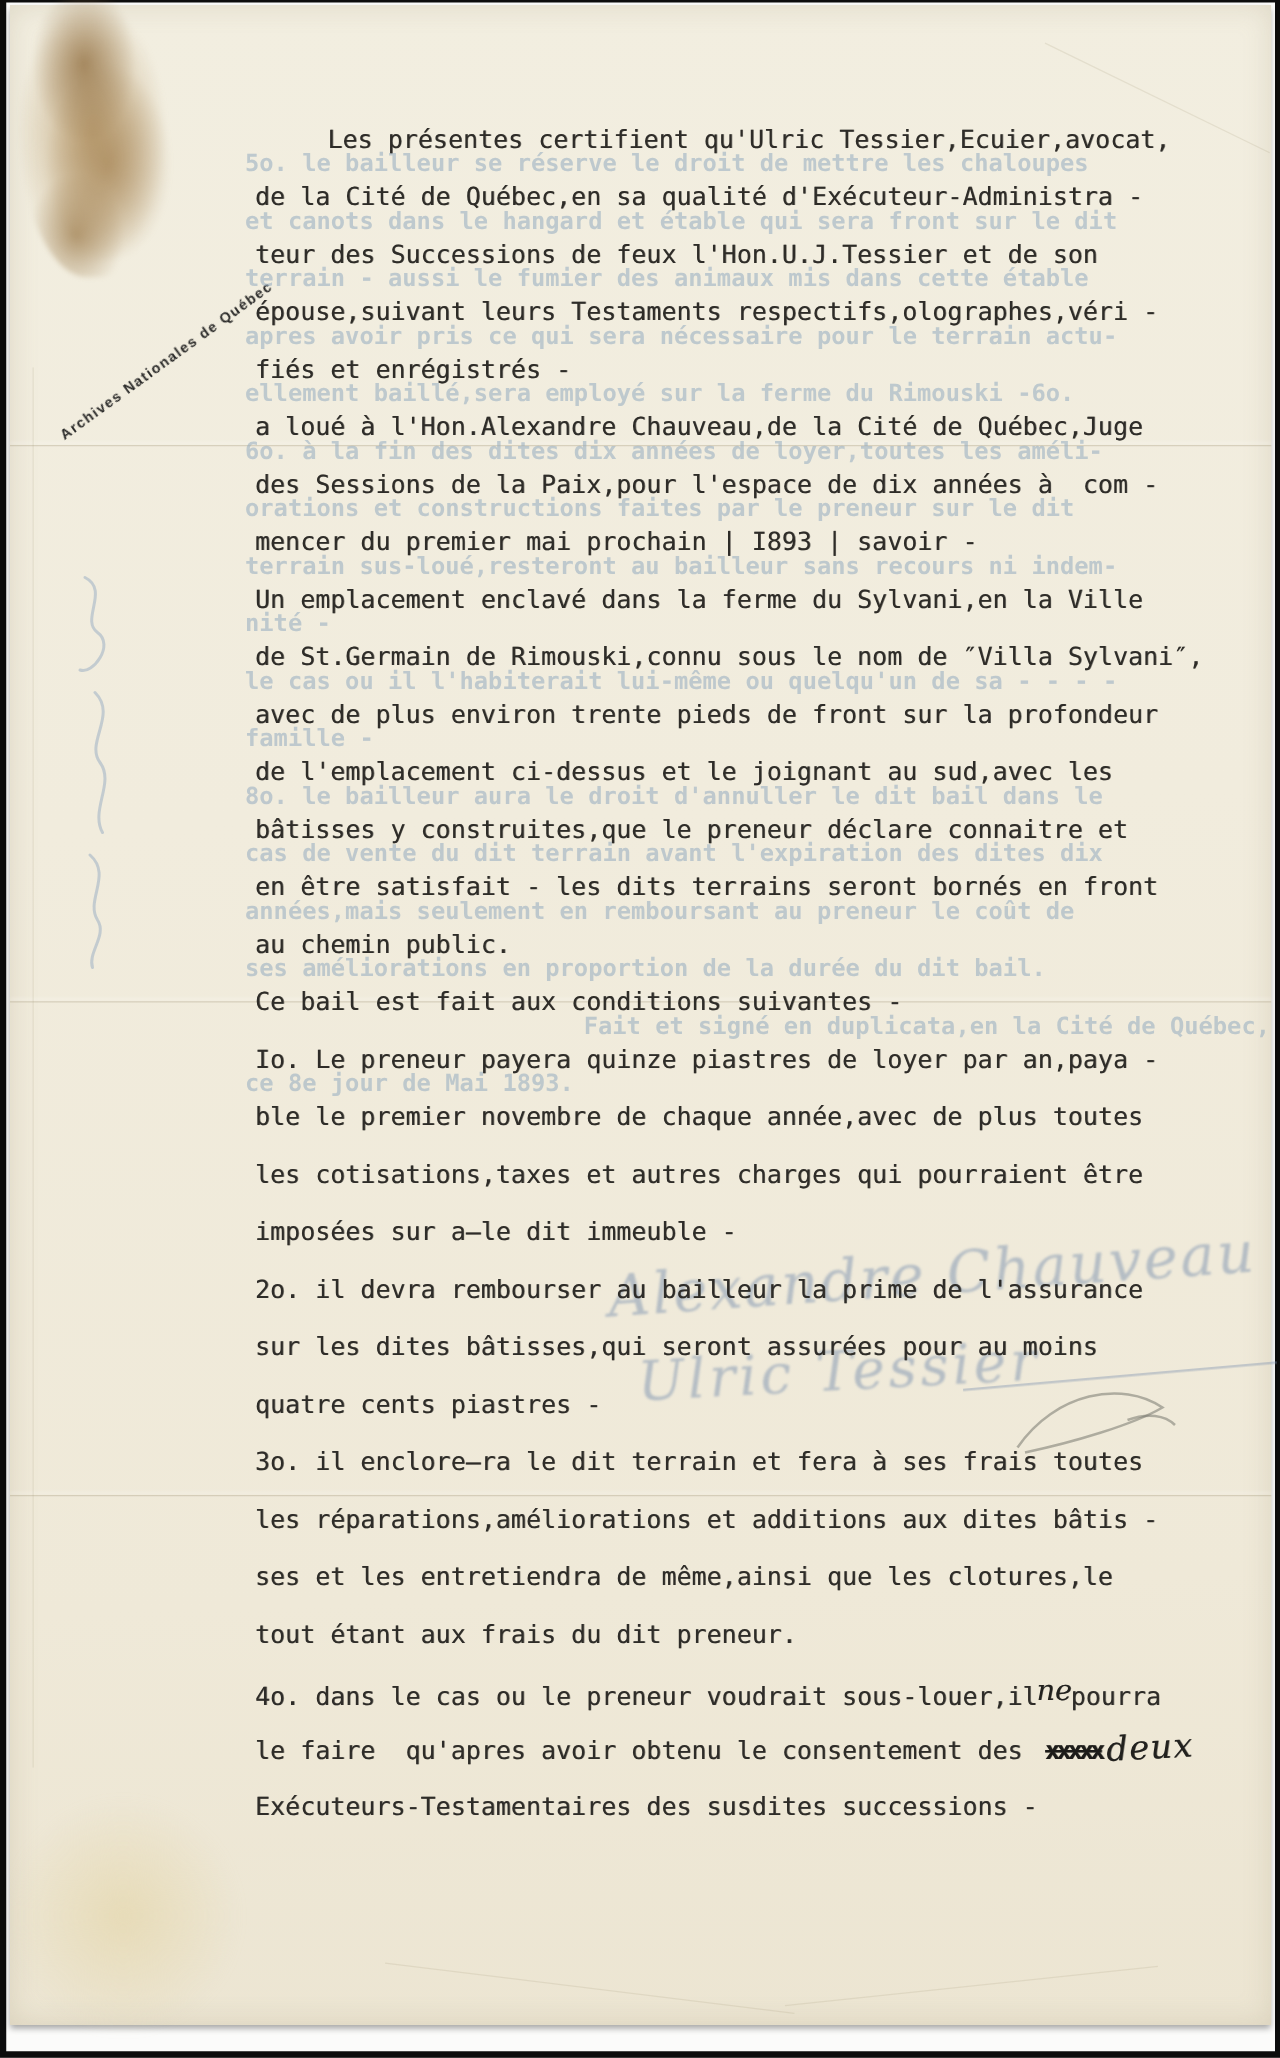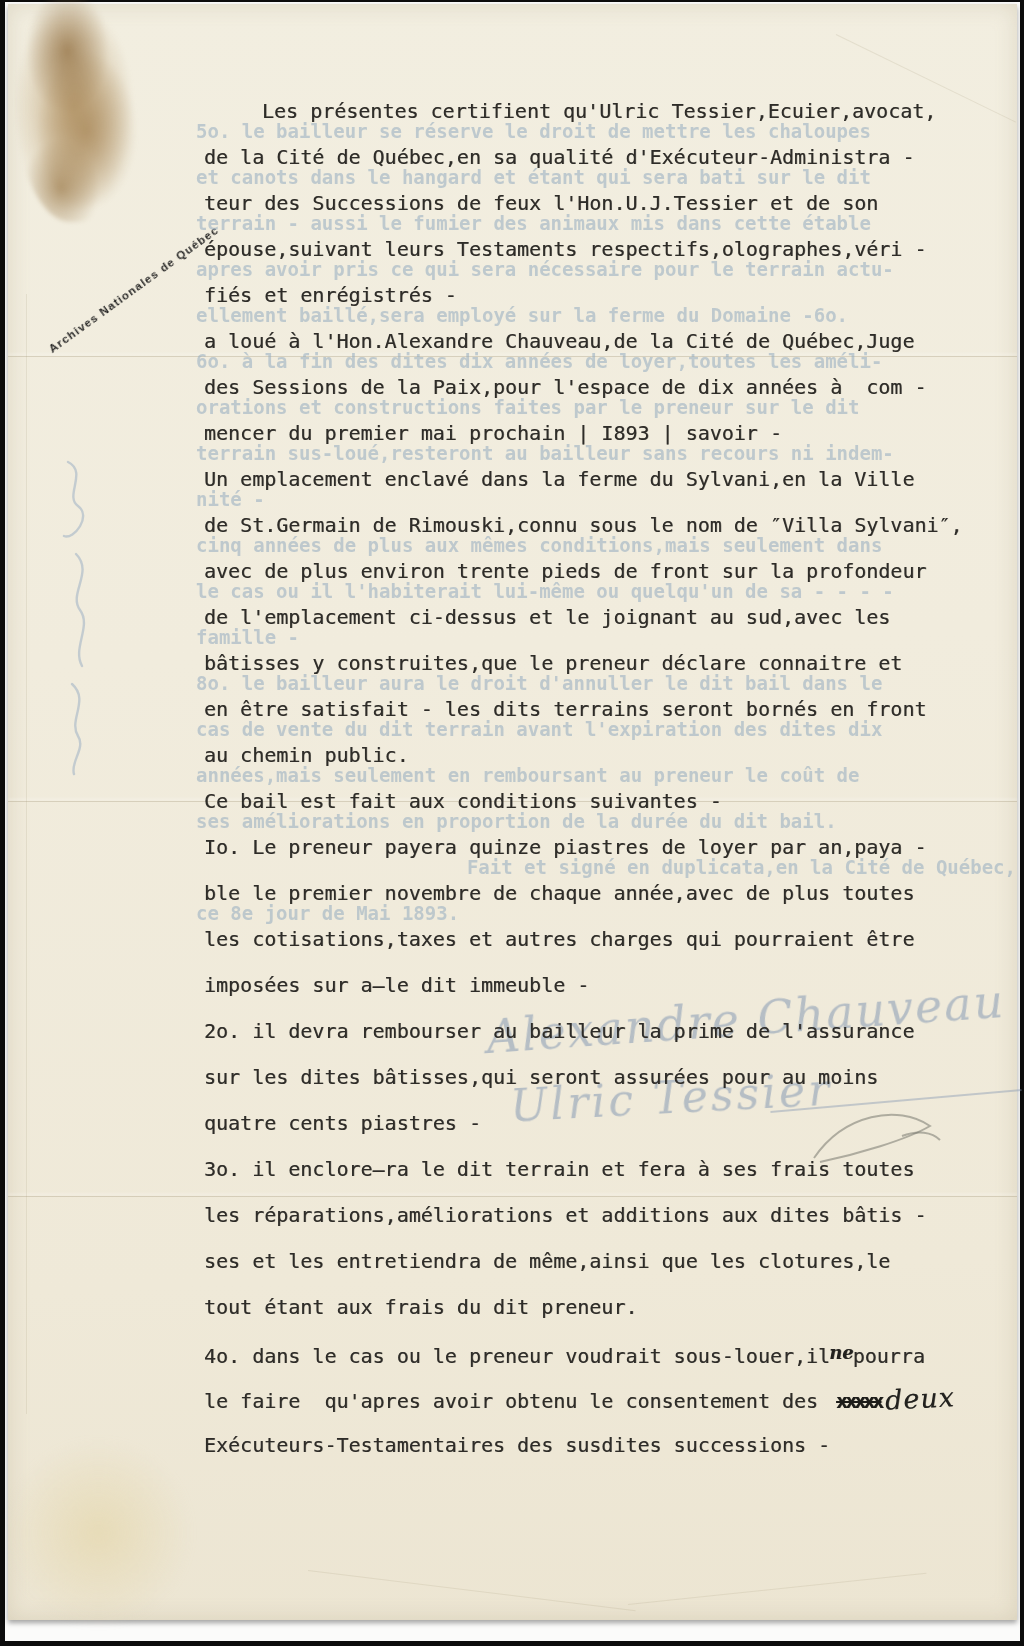--- a/index.html
+++ b/index.html
@@ -28,21 +28,21 @@
     background:radial-gradient(120px 120px at 45% 55%, rgba(226,210,160,.55), rgba(226,210,160,0) 78%);
     filter:blur(5px);}
   
   #text-layer{position:absolute;left:196px;top:84px;width:810px;color:#2e2c28;}
   .doc-line{height:46px;line-height:46px;font-size:20px;white-space:pre;
             text-shadow:.5px 0 0 rgba(46,44,40,.55);letter-spacing:0;}
   .doc-line.indent{padding-left:58px;}
   .struck{font-weight:bold;text-decoration:line-through;letter-spacing:-3px;margin-left:18px;
           filter:blur(.4px);color:#1d1c19;}
   .hand-ins{font-family:"DejaVu Serif", serif;font-style:italic;color:#22211e;}
-  .hand-ins.sup{font-size:18px;vertical-align:4px;letter-spacing:0;margin:0 -1px;font-weight:bold;}
+  .hand-ins.sup{font-size:23px;vertical-align:4px;letter-spacing:0;margin:0 -1px;}
   .hand-ins.big{font-size:27px;margin-left:4px;letter-spacing:1px;display:inline-block;transform:rotate(-3deg);}
   
   #bleed-layer{position:absolute;left:188px;top:104px;width:820px;color:rgba(148,172,192,.55);
                filter:blur(.5px);font-weight:bold;}
   .bleed-line{height:46px;line-height:46px;font-size:19px;white-space:pre;}
   .bleed-line.ind{padding-left:72px;text-align:right;}
   
   #stamp{position:absolute;left:42px;top:340px;transform:rotate(-36deg);transform-origin:left center;
          font-family:"Liberation Sans", sans-serif;font-weight:bold;font-size:11.5px;letter-spacing:1.2px;
          color:#191919;white-space:nowrap;filter:blur(.45px);opacity:.92;}
@@ -79,29 +79,28 @@
     <svg class="squiggle" style="left:26px;top:440px" width="80" height="340" viewBox="0 0 80 340">
       <g fill="none" stroke="rgba(140,165,190,.45)" stroke-width="2.4" stroke-linecap="round">
         <path d="M34,18 C54,28 30,52 44,62 C58,72 40,96 30,92"></path>
         <path d="M42,110 C60,128 34,150 46,166 C58,182 38,204 48,222"></path>
         <path d="M38,240 C56,256 34,276 44,292 C52,304 36,318 40,330"></path>
       </g>
     </svg>
 
     <div id="bleed-layer">
       <div class="bleed-line">5o. le bailleur se réserve le droit de mettre les chaloupes</div>
-      <div class="bleed-line">et canots dans le hangard et étant qui sera bati sur le dit</div>
+      <div class="bleed-line">et canots dans le hangard et étable qui sera front sur le dit</div>
       <div class="bleed-line">terrain - aussi le fumier des animaux mis dans cette étable</div>
       <div class="bleed-line">apres avoir pris ce qui sera nécessaire pour le terrain actu-</div>
-      <div class="bleed-line">ellement baillé,sera employé sur la ferme du Domaine -6o.</div>
+      <div class="bleed-line">ellement baillé,sera employé sur la ferme du Rimouski -6o.</div>
       <div class="bleed-line">6o. à la fin des dites dix années de loyer,toutes les améli-</div>
       <div class="bleed-line">orations et constructions faites par le preneur sur le dit</div>
       <div class="bleed-line">terrain sus-loué,resteront au bailleur sans recours ni indem-</div>
       <div class="bleed-line">nité -</div>
-      <div class="bleed-line">cinq années de plus aux mêmes conditions,mais seulement dans</div>
       <div class="bleed-line">le cas ou il l'habiterait lui-même ou quelqu'un de sa - - - -</div>
       <div class="bleed-line">famille -</div>
       <div class="bleed-line">8o. le bailleur aura le droit d'annuller le dit bail dans le</div>
       <div class="bleed-line">cas de vente du dit terrain avant l'expiration des dites dix</div>
       <div class="bleed-line">années,mais seulement en remboursant au preneur le coût de</div>
       <div class="bleed-line">ses améliorations en proportion de la durée du dit bail.</div>
       <div class="bleed-line ind">Fait et signé en duplicata,en la Cité de Québec,</div>
       <div class="bleed-line">ce 8e jour de Mai 1893.</div>
     </div>
 

